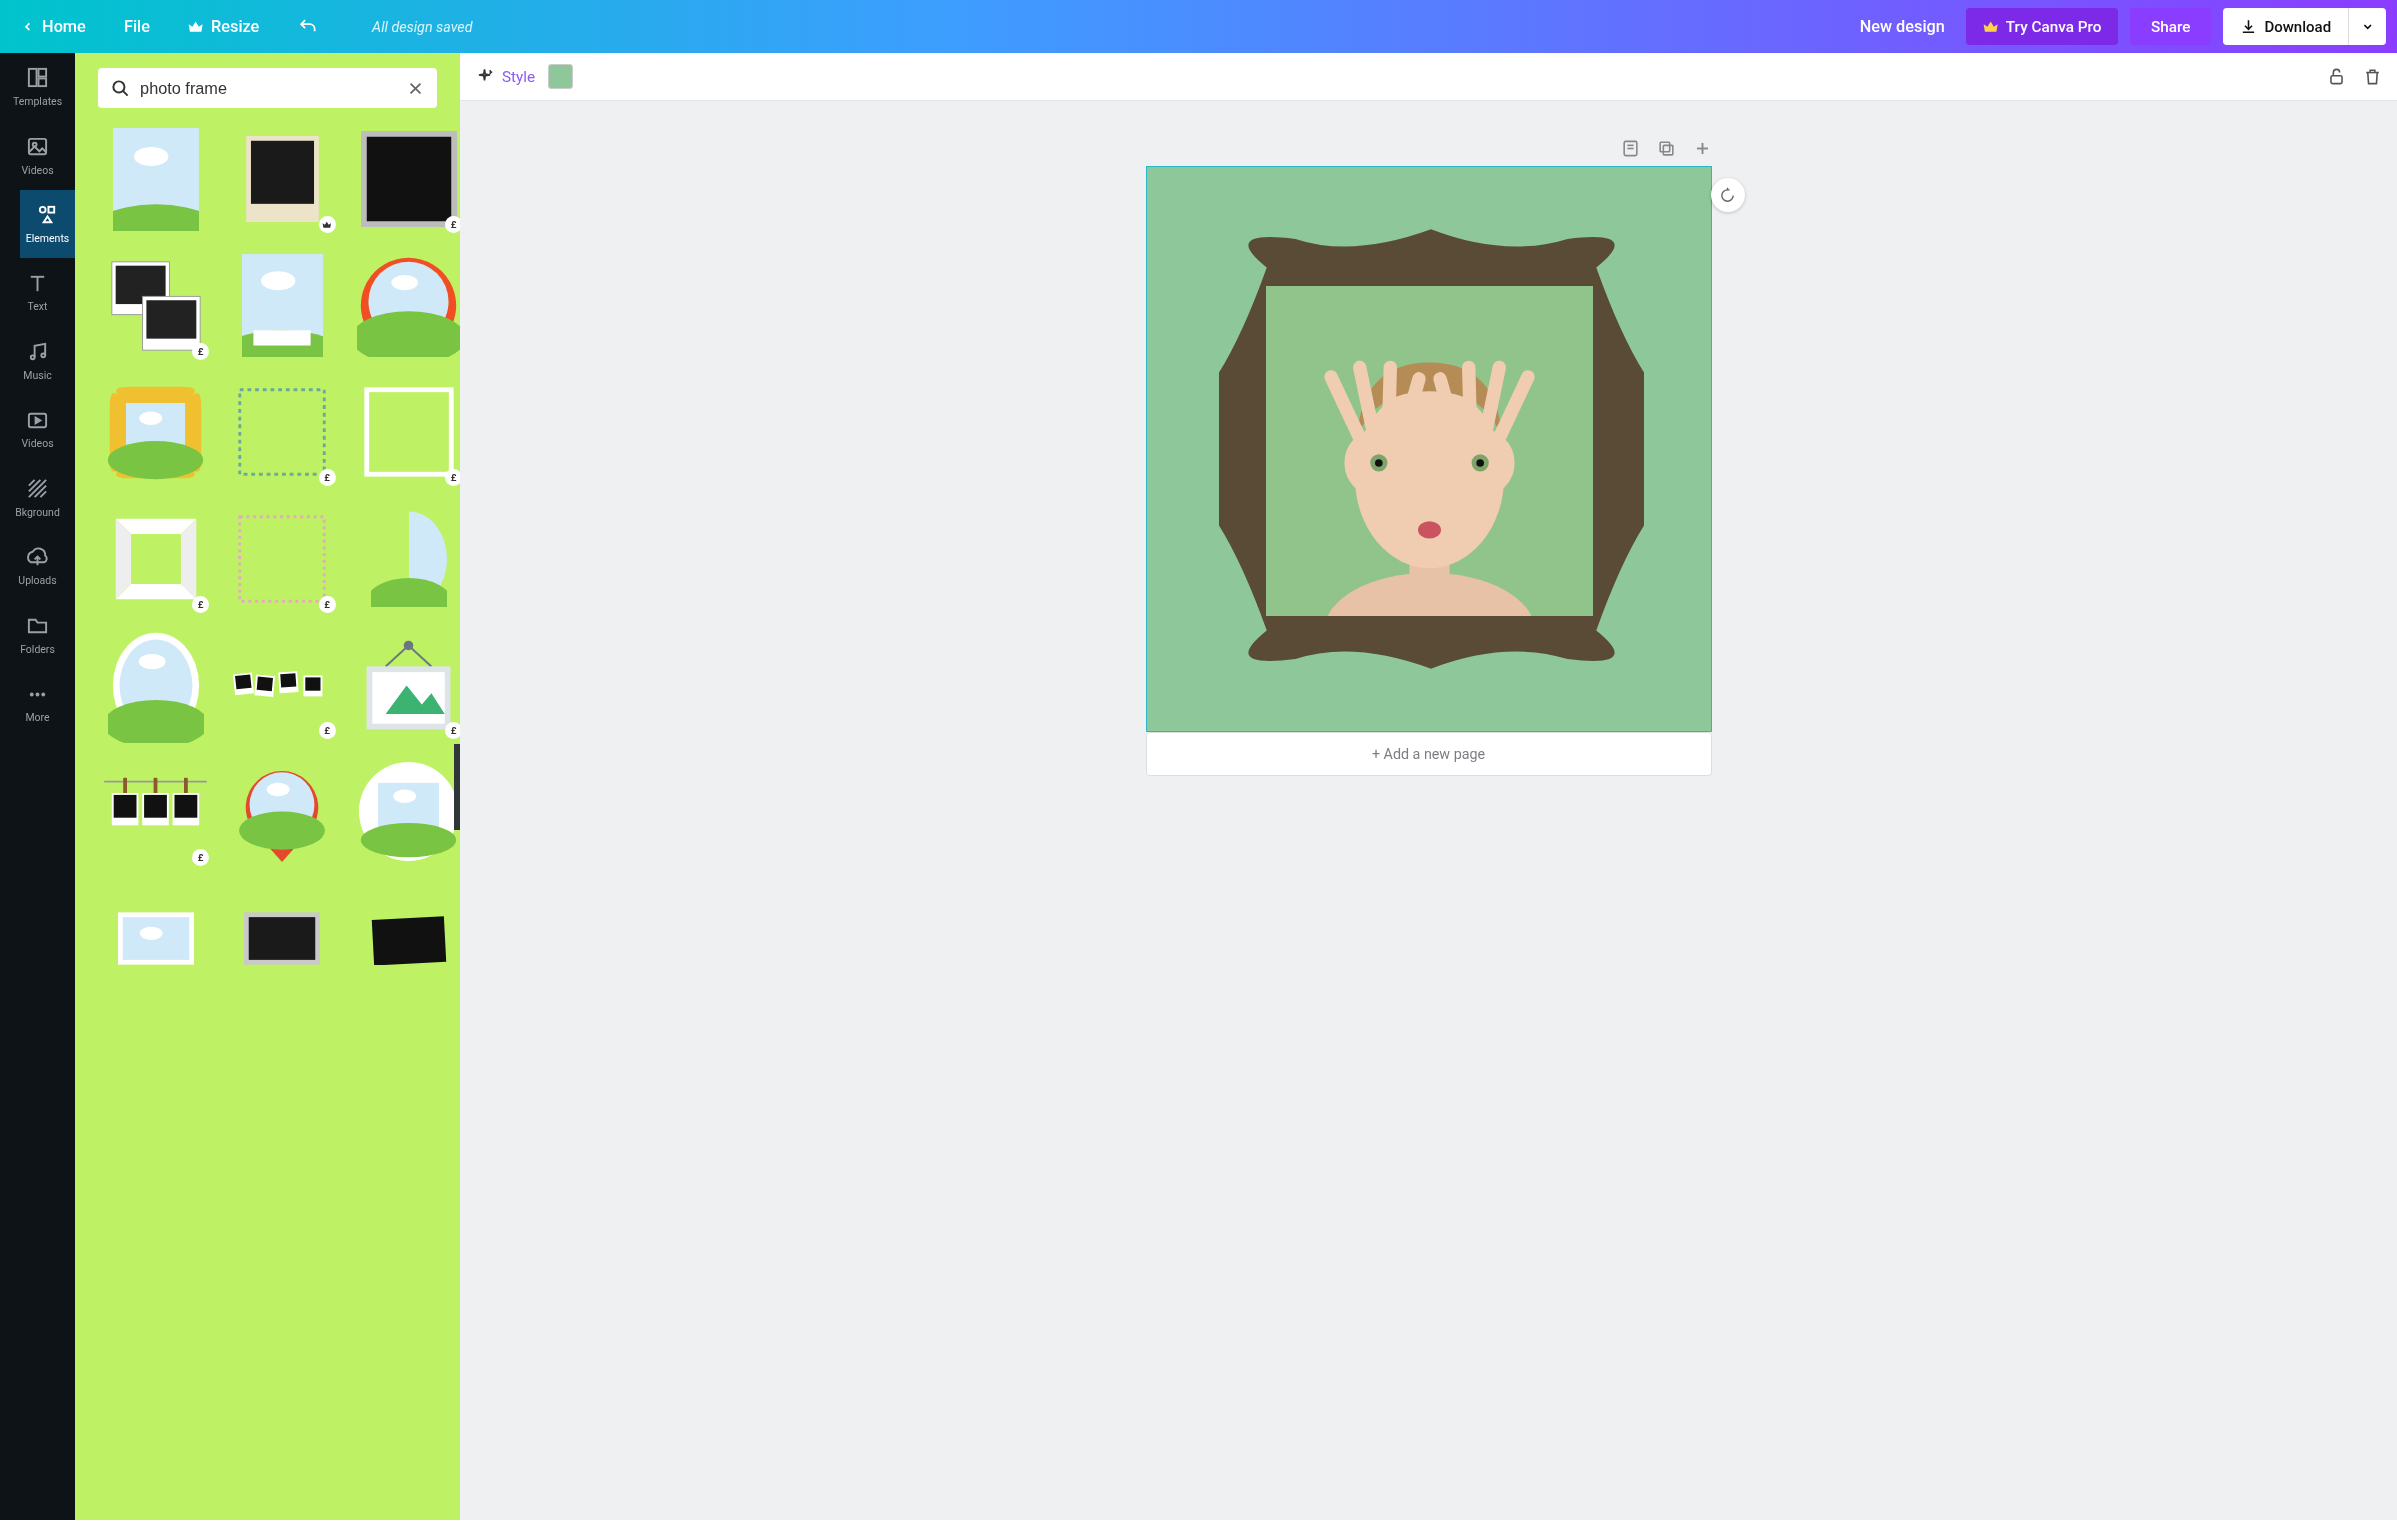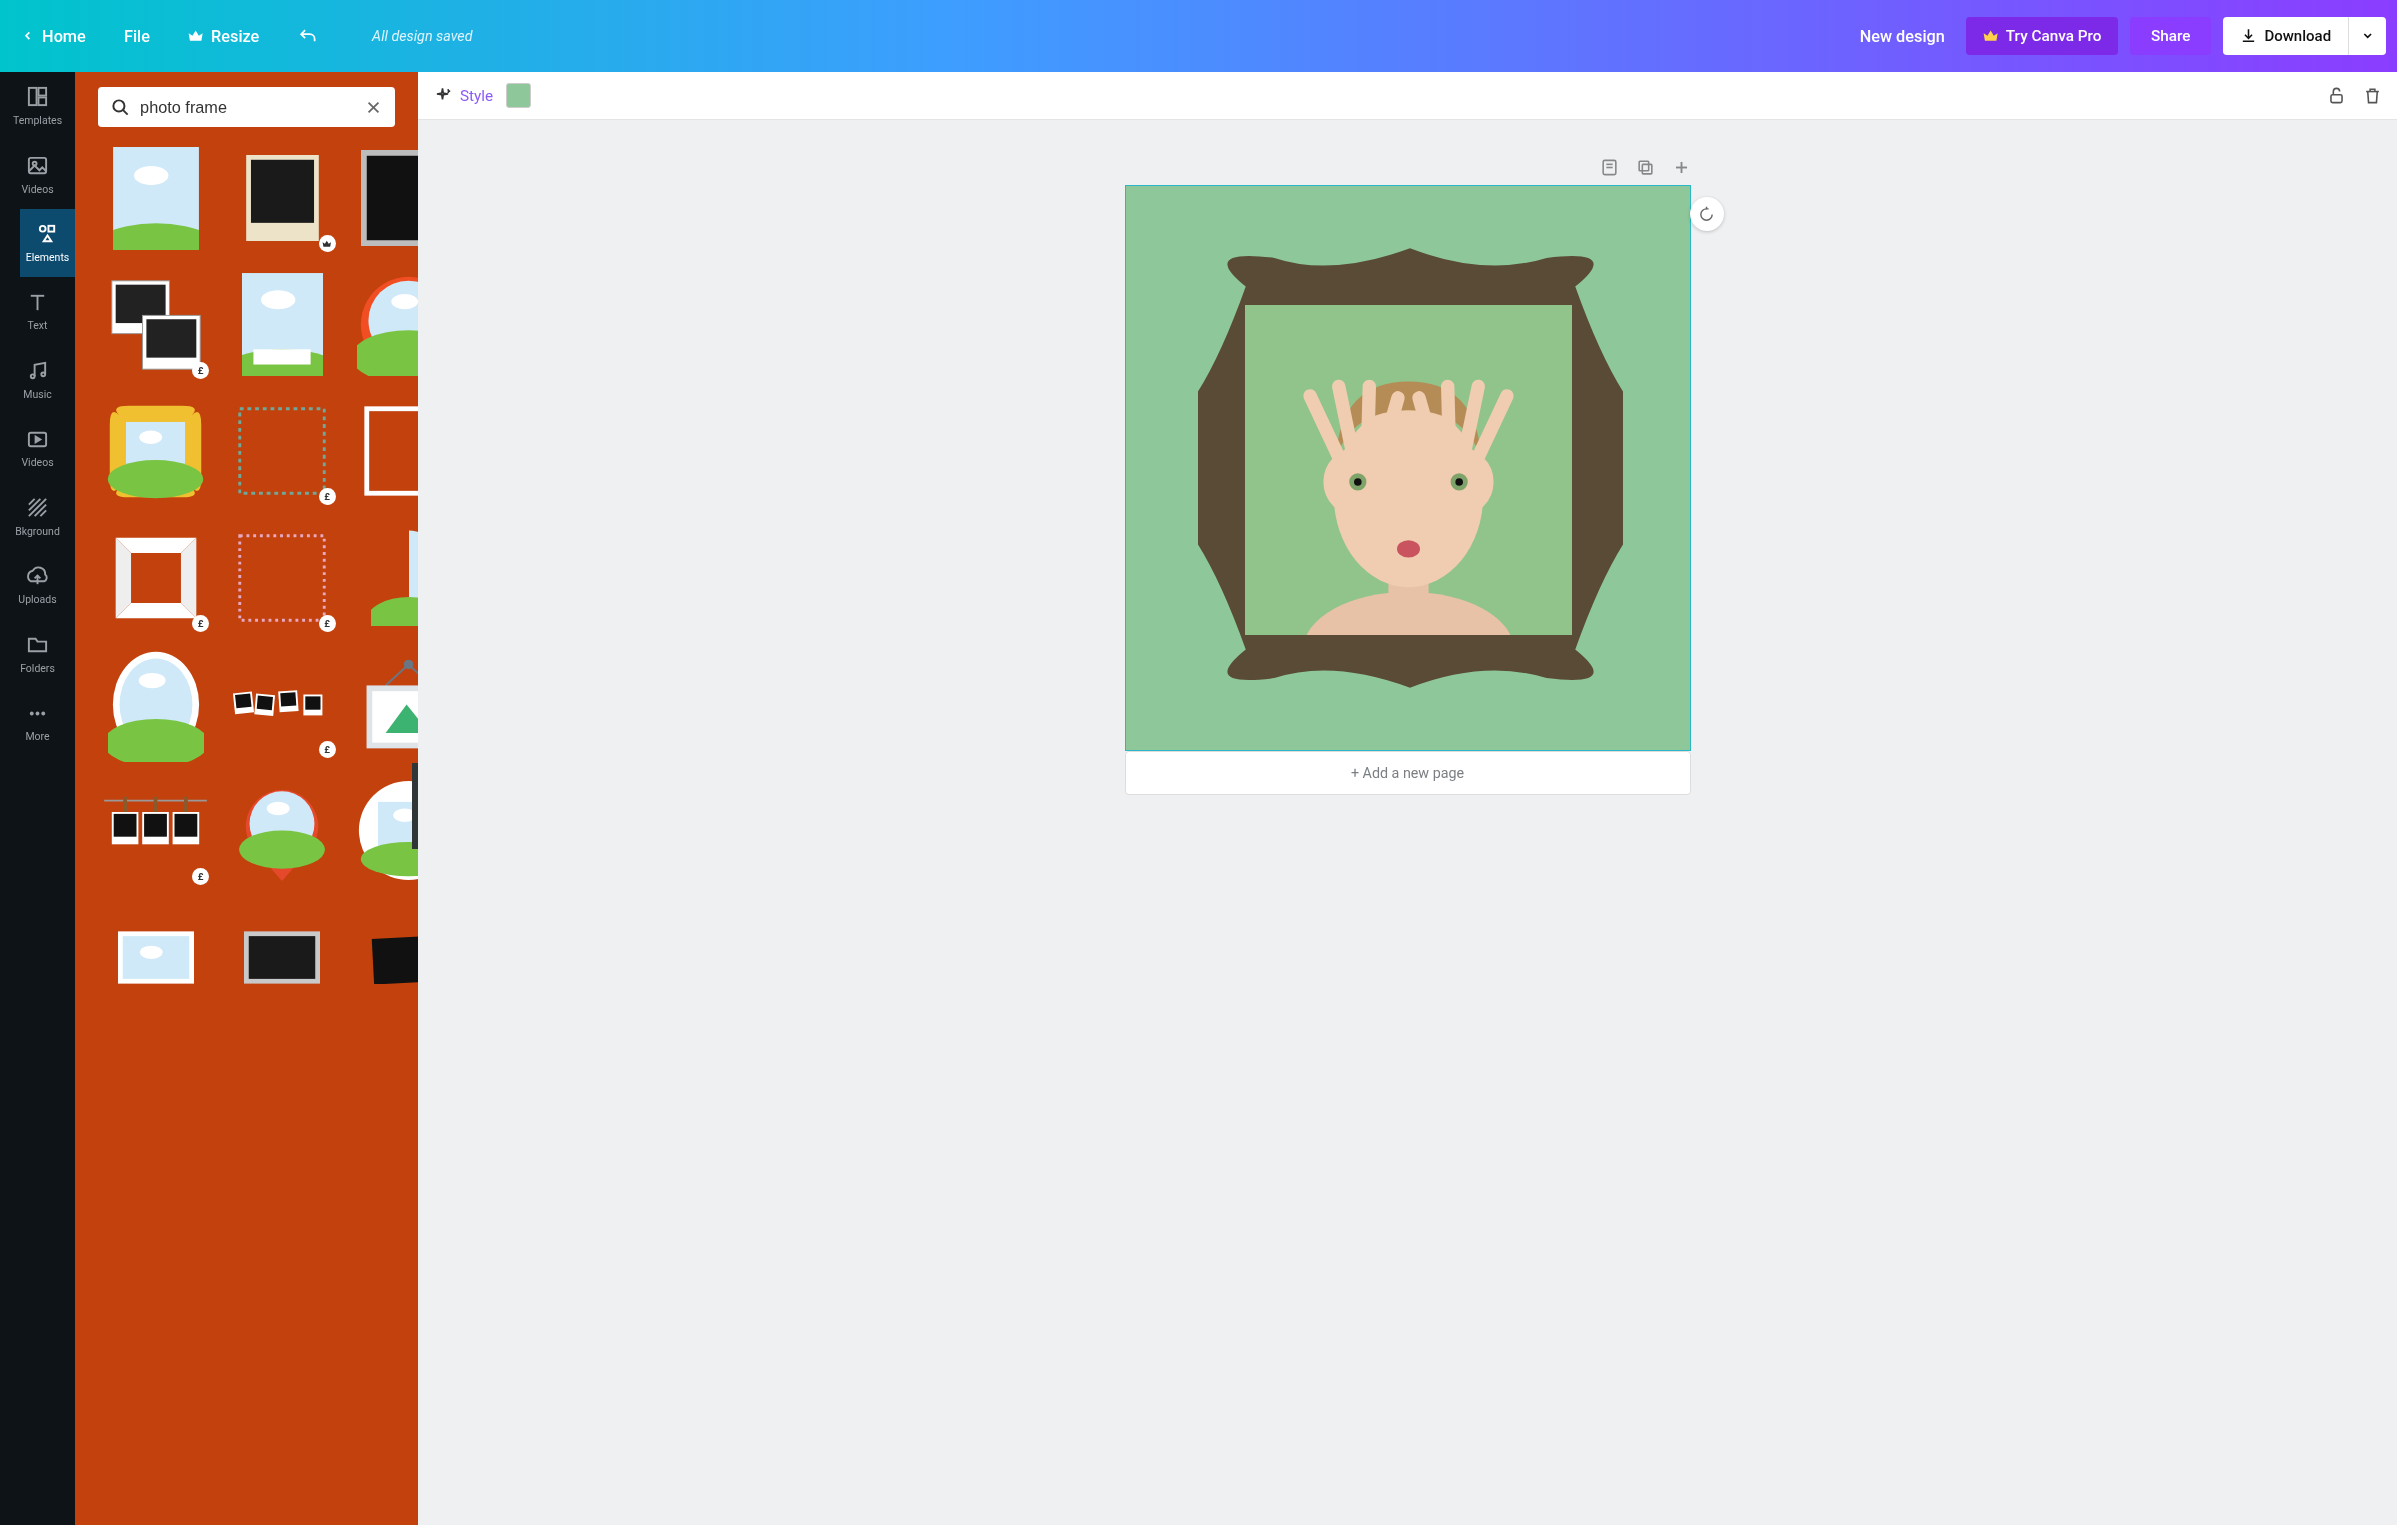--- a/index.html
+++ b/index.html
@@ -1,20 +1,20 @@
 <!DOCTYPE html>
 <html><head>
   <meta charset="utf-8">
   <style>
     * { box-sizing: border-box; margin: 0; padding: 0; }
     body { font-family: -apple-system, BlinkMacSystemFont, "Segoe UI", Roboto, sans-serif; height: 100vh; overflow: hidden; }
 
     
     .top-header {
-      height: 72px;
+      height: 53px;
       background: linear-gradient(90deg, #00c4cc 0%, #3e9dff 40%, #8b3dff 100%);
       display: flex;
       align-items: center;
       padding: 0 11.5px;
       gap: 7.6px;
     }
     .top-header-left {
       display: flex;
       align-items: center;
       gap: 19px;
@@ -117,22 +117,22 @@
     .nav-icon {
       width: 23px;
       height: 23px;
       display: flex;
       align-items: center;
       justify-content: center;
     }
 
     
     .elements-panel {
-      width: 343px;
-      background: #c2410c;
+      width: 385px;
+      background: #bef264;
       position: relative;
       padding: 15.3px 23px;
       overflow-y: auto;
     }
     .search-box {
       background: #fff;
       border-radius: 3.8px;
       display: flex;
       align-items: center;
       padding: 9.6px 11.5px;

